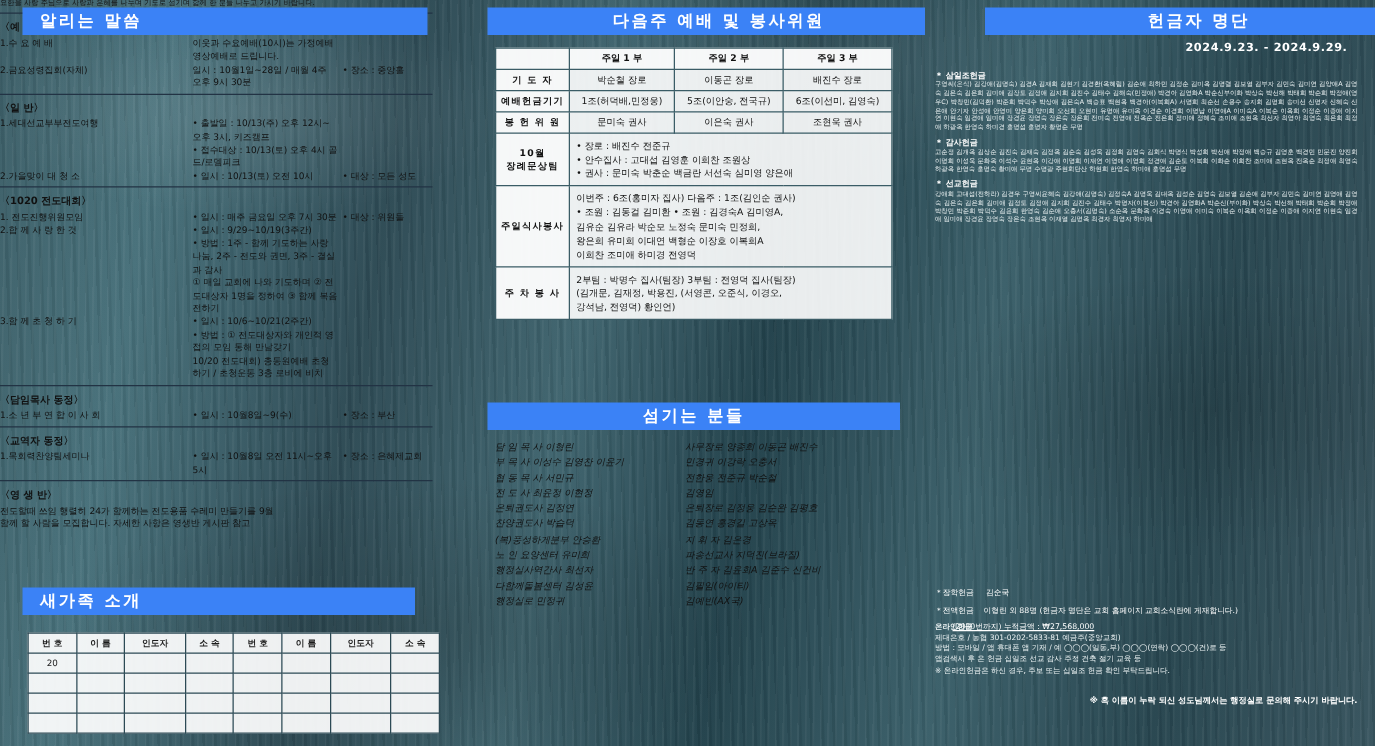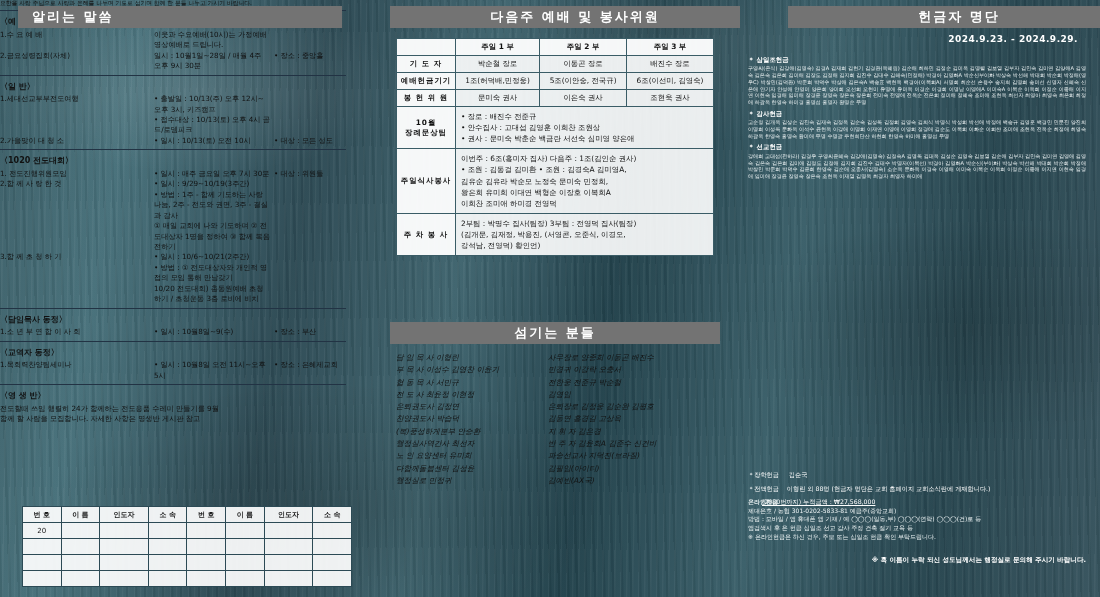--- a/index.html
+++ b/index.html
@@ -22,21 +22,21 @@
   }
   .bg:after{
     content:"";position:absolute;inset:0;
     background:
       radial-gradient(ellipse 300px 120px at 18% 15%, rgba(255,255,255,0.10), rgba(255,255,255,0) 70%),
       radial-gradient(ellipse 260px 140px at 62% 8%, rgba(255,255,255,0.07), rgba(255,255,255,0) 70%),
       radial-gradient(ellipse 340px 160px at 88% 55%, rgba(0,0,0,0.12), rgba(0,0,0,0) 70%),
       radial-gradient(ellipse 400px 180px at 30% 85%, rgba(0,0,0,0.14), rgba(0,0,0,0) 70%);
   }
   .page{position:absolute;inset:0;z-index:2;}
-  .bar{position:absolute;background:#737373;color:#fff;display:flex;align-items:center;justify-content:center;
+  .bar{position:absolute;background:#3b82f6;color:#fff;display:flex;align-items:center;justify-content:center;
        font-size:13px;font-weight:bold;letter-spacing:2px;}
   .bar.left{justify-content:flex-start;padding-left:14px;}
 
   
   #bar-notice{left:18px;top:6px;width:310px;height:22px;}
   #notice{left:28px;top:34px;width:352px;height:430px;font-size:7.2px;line-height:1.45;color:#111;}
   .n-sec{font-weight:bold;font-size:8px;margin:5px 0 2px 0;}
   .n-line{display:flex;gap:4px;}
   .n-l{flex:0 0 150px;}
   .n-m{flex:1 1 auto;}
@@ -163,20 +163,21 @@
 
     <div>
       <div class="n-sec">〈영 생 반〉</div>
       <div class="n-line">
         <div class="n-m" style="white-space:pre-line">전도할때 쓰임 행렬히 24가 함께하는 전도용품 수레미 만들기를 9월
 함께 할 사람을 모집합니다. 자세한 사항은 영생반 게시판 참고</div>
       </div>
     </div>
   </div>
 
+  <div class="bar left" id="bar-newfam">새가족 소개</div>
 
   <table id="newfam-table">
     <tbody>
         <tr>
       <th>번 호</th>
       <th>이  름</th>
       <th>인도자</th>
       <th>소  속</th>
       <th>번 호</th>
       <th>이  름</th>
@@ -303,26 +304,26 @@
     </div>
     <div class="srv-row">
       <div class="srv-a">찬양권도사  박습덕</div>
       <div class="srv-b">김동연  홍경길  고상옥</div>
     </div>
     <div class="srv-row">
       <div class="srv-a">(복)풍성하게분부  안승환</div>
       <div class="srv-b">지  휘  자  김은경</div>
     </div>
     <div class="srv-row">
+      <div class="srv-a">노 인 요양센터  유미희</div>
+      <div class="srv-b">파송선교사  지덕진(브라질)</div>
+    </div>
+    <div class="srv-row">
       <div class="srv-a">행정실사역간사  최선자</div>
       <div class="srv-b">반  주  자  김윤회A  김준수  신건비</div>
-    </div>
-    <div class="srv-row">
-      <div class="srv-a">노 인 요양센터  유미희</div>
-      <div class="srv-b">파송선교사  지덕진(브라질)</div>
     </div>
     <div class="srv-row">
       <div class="srv-a">다함께돌봄센터  김성윤</div>
       <div class="srv-b">김필임(아이티)</div>
     </div>
     <div class="srv-row">
       <div class="srv-a">행정실로  민정귀</div>
       <div class="srv-b">김예빈(AX국)</div>
     </div>
   </div>

